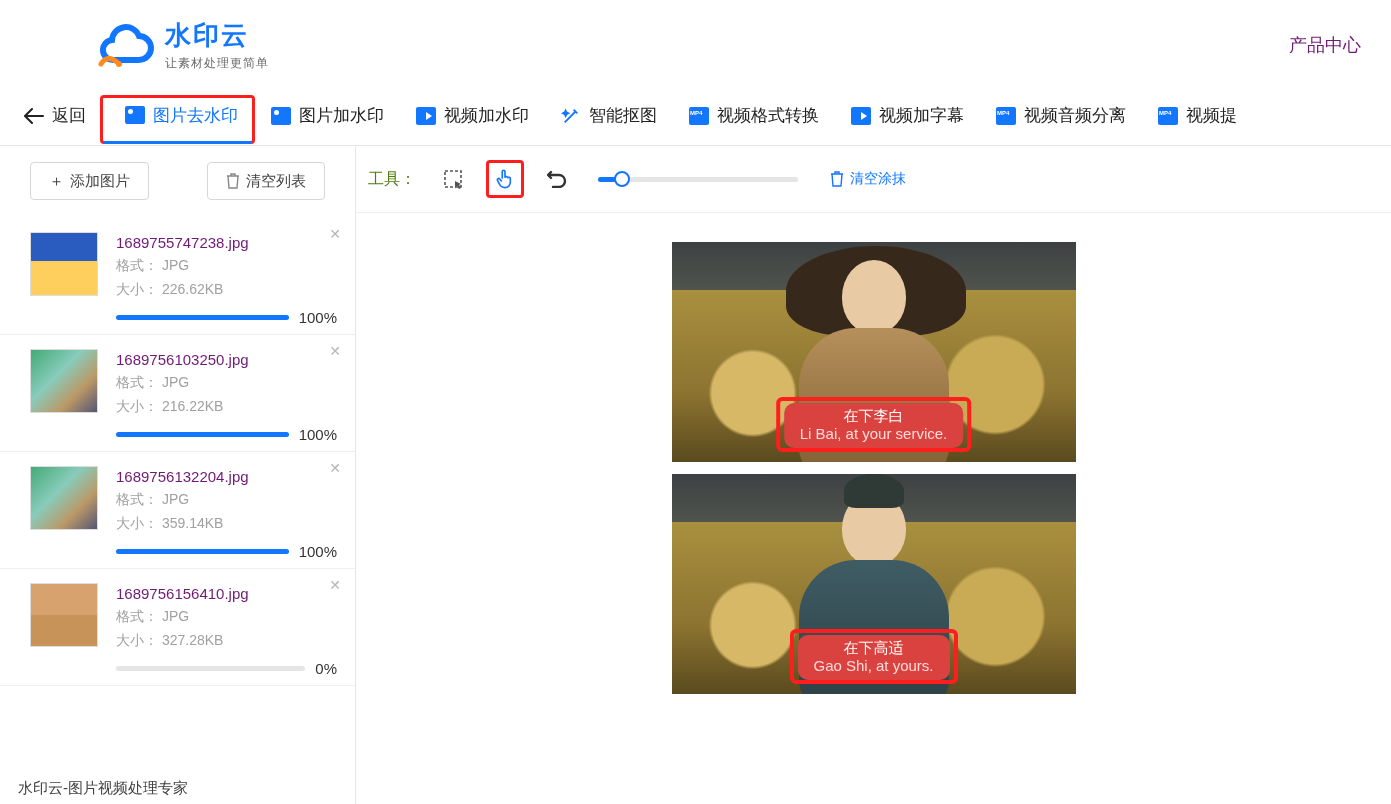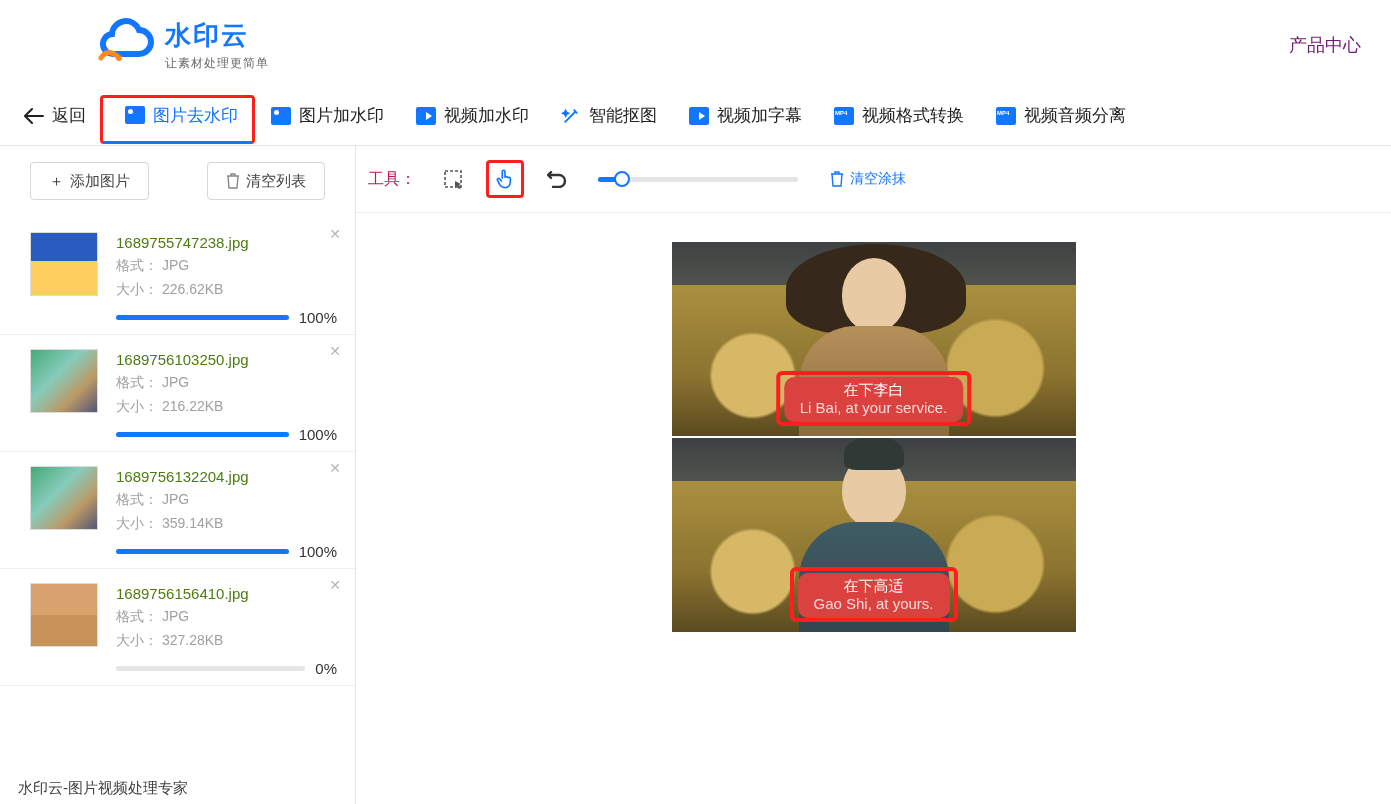--- a/index.html
+++ b/index.html
@@ -1,20 +1,20 @@
 <!DOCTYPE html>
 <html><head>
 <meta charset="utf-8">
 <style>
 *{box-sizing:border-box;margin:0;padding:0;font-family:"Microsoft YaHei",-apple-system,sans-serif}
 body{background:#fff;width:1391px;height:804px;overflow:hidden;position:relative}
 
 
 .header{display:flex;align-items:center;padding:18px 30px 10px 95px}
-.logo-wrap{display:flex;align-items:flex-start;gap:10px}
+.logo-wrap{display:flex;align-items:flex-end;gap:10px}
 .logo-mark{width:60px;height:48px;position:relative}
 .logo-title{font-size:26px;font-weight:700;color:#1276ff;letter-spacing:2px}
 .logo-sub{font-size:12px;color:#6b6b6b;letter-spacing:1px;margin-top:2px}
 .header-right{margin-left:auto;font-size:18px;color:#701a75}
 
 
 .tabs{display:flex;align-items:center;gap:0;padding:14px 18px 0 18px;border-bottom:1px solid #e6e6e6}
 .back{display:flex;align-items:center;gap:8px;font-size:17px;color:#222;padding:8px 14px 18px 6px;cursor:pointer}
 .tab{display:flex;align-items:center;gap:8px;font-size:17px;color:#222;padding:8px 16px 18px 16px;cursor:pointer;white-space:nowrap;position:relative}
 .tab.active{border:3px solid #ff1e1e;border-radius:4px;margin-top:-3px;padding:6px 14px 14px 22px;color:#1276ff}
@@ -32,43 +32,43 @@
 .body{display:flex;height:calc(100% - 145px)}
 .sidebar{width:356px;border-right:1px solid #e6e6e6;display:flex;flex-direction:column}
 .side-top{display:flex;gap:12px;padding:16px 30px 18px 30px}
 .btn{display:inline-flex;align-items:center;justify-content:center;gap:6px;height:38px;padding:0 18px;border:1px solid #d6d6d6;border-radius:4px;background:#fff;font-size:15px;color:#444;cursor:pointer}
 
 .file-item{display:flex;position:relative;padding:14px 18px 8px 30px;border-bottom:1px solid #eee}
 .thumb{width:68px;height:64px;border:1px solid #ddd;background:linear-gradient(135deg,#4a7,#8cb 40%,#b96 70%,#557);flex-shrink:0}
 .thumb.t1{background:linear-gradient(180deg,#2a5cbf 45%,#ffcf5e 45%)}
 .thumb.t4{background:linear-gradient(180deg,#d8a26e 50%,#c79358 50%)}
 .meta{margin-left:18px;flex:1}
-.fname{font-size:15px;color:#4d7c0f;margin-top:2px}
+.fname{font-size:15px;color:#701a75;margin-top:2px}
 .fmeta{font-size:14px;color:#a1a1a1;margin-top:6px}
 .close-x{position:absolute;right:14px;top:8px;color:#b6b6b6;font-size:14px;cursor:pointer}
 .prog-row{display:flex;align-items:center;gap:10px;margin-top:10px}
 .prog{flex:1;height:5px;background:#e5e5e5;border-radius:3px;overflow:hidden}
 .prog>span{display:block;height:100%;background:#1276ff}
 .pct{font-size:15px;color:#333}
 
 
 .canvas{flex:1;display:flex;flex-direction:column}
 .toolbar{display:flex;align-items:center;gap:14px;padding:14px 12px 14px 12px;border-bottom:1px solid #eee}
-.tool-label{font-size:16px;color:#be185d;margin-right:4px}
+.tool-label{font-size:16px;color:#4d7c0f;margin-right:4px}
 .tool-btn{width:38px;height:38px;display:inline-flex;align-items:center;justify-content:center;border:1px solid transparent;border-radius:4px;cursor:pointer;color:#555}
 .tool-btn.sel{color:#1276ff;border:3px solid #ff1e1e}
 .undo{color:#333}
 .slider{width:200px;height:5px;background:#e5e5e5;border-radius:3px;position:relative;margin-left:8px;cursor:pointer}
 .slider>span.fill{position:absolute;left:0;top:0;height:100%;width:12%;background:#1276ff;border-radius:3px}
 .slider>span.knob{position:absolute;left:12%;top:50%;width:16px;height:16px;border-radius:50%;background:#fff;border:2px solid #1276ff;transform:translate(-50%,-50%)}
 .clear-strokes{display:inline-flex;align-items:center;gap:6px;color:#1276ff;font-size:14px;margin-left:18px;cursor:pointer}
 
 .stage{flex:1;position:relative;display:flex;align-items:center;justify-content:center}
 .image-stack{width:404px;height:538px;margin-top:4px}
-.pane{width:404px;height:194px;position:relative;background:#000;margin-bottom:2px;overflow:hidden}
+.pane{width:404px;height:220px;position:relative;background:#000;margin-bottom:12px;overflow:hidden}
 .sky1{position:absolute;inset:0;background:linear-gradient(180deg,#3d4142 0%,#5b5e54 35%,#777a57 60%)}
 .grass{position:absolute;left:0;right:0;bottom:0;height:78%;background:
   radial-gradient(circle at 20% 60%,#d7b866 0 12%,transparent 13%),
   radial-gradient(circle at 80% 55%,#c9aa55 0 14%,transparent 15%),
   linear-gradient(180deg,#a9903f 0%,#8c7330 60%,#5a4a1e 100%)}
 .figure{position:absolute;left:50%;top:8%;width:180px;height:225px;transform:translateX(-50%);}
 .head{width:64px;height:74px;border-radius:50% 50% 48% 48%;background:#e8caa4;margin:0 auto;position:relative}
 .hair1{position:absolute;top:-14px;left:-56px;width:180px;height:90px;background:#37281c;border-radius:60% 60% 40% 40%;z-index:-1}
 .hat{position:absolute;top:-18px;left:2px;width:60px;height:34px;background:#2f3a36;border-radius:50% 50% 20% 20%}
 .hat::before{content:"";position:absolute;top:-16px;left:22px;width:16px;height:22px;background:#2f3a36;border-radius:4px}
@@ -123,30 +123,34 @@
     <span class="tab-icon icon-vid"></span>
     <span>视频加水印</span>
   </div>
   <div class="tab">
     <svg class="icon-wand" viewBox="0 0 20 20">
         <path d="M3 17 15 5m-2-2 4 4M4 4l1 2 2 1-2 1-1 2-1-2-2-1 2-1z" stroke="#1276ff" stroke-width="2" fill="#1276ff"></path>
       </svg>
     <span>智能抠图</span>
   </div>
   <div class="tab">
+    <span class="tab-icon icon-mp4"></span>
+    <span>视频格式转换</span>
+  </div>
+  <div class="tab">
     <span class="tab-icon icon-vid"></span>
     <span>视频加字幕</span>
   </div>
   <div class="tab">
     <span class="tab-icon icon-mp4"></span>
-    <span>视频格式转换</span>
-  </div>
-  <div class="tab">
+    <span>视频音频分离</span>
+  </div>
+  <div class="tab" style="padding-right:0">
     <span class="tab-icon icon-mp4"></span>
-    <span>视频音频分离</span>
+    <span>视频提</span>
   </div>
 </div>
 
 <div class="body">
 
   <div class="sidebar">
     <div class="side-top">
       <button class="btn">
         <span>＋</span>
         <span>添加图片</span>

